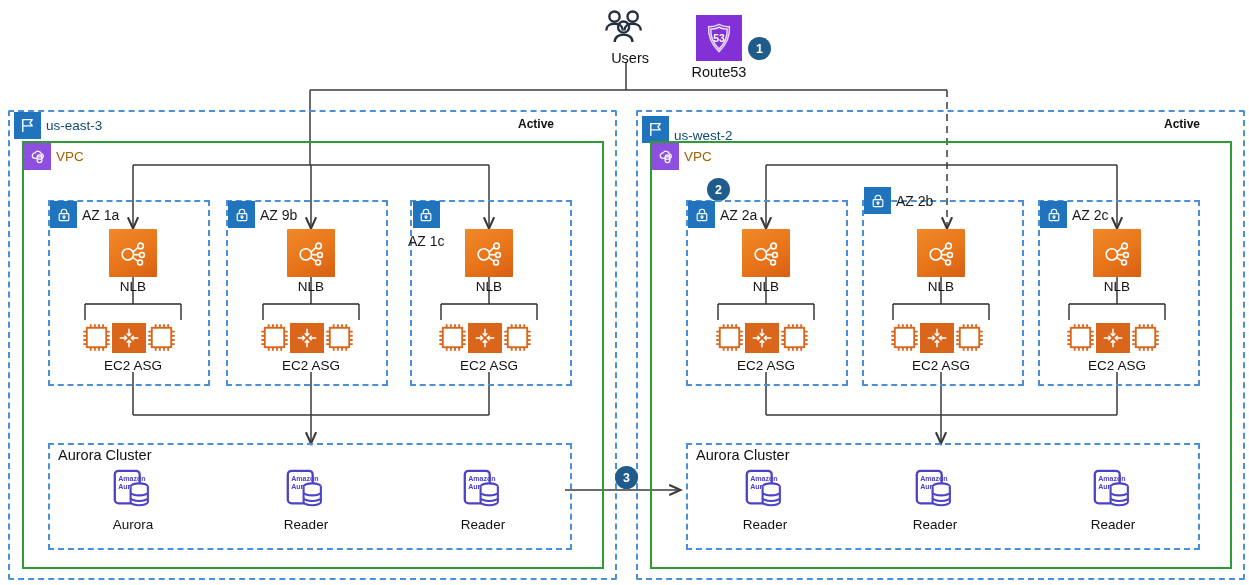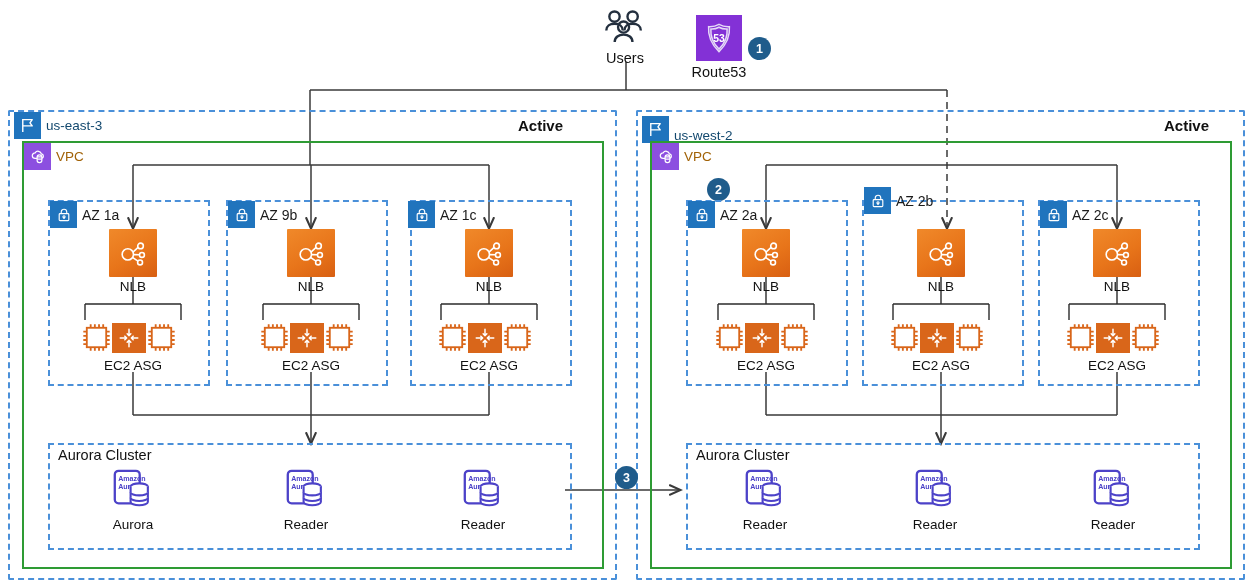--- a/index.html
+++ b/index.html
@@ -14,21 +14,21 @@
 
   
   .tag{position:absolute;display:flex;align-items:center;gap:5px;}
   .tag-sq{width:27px;height:27px;flex:0 0 27px;display:flex;align-items:center;justify-content:center;}
   .tag-sq.region{background:#2074bd;}
   .tag-sq.vpc{background:#8c4fe0;}
   .tag-sq.az{background:#2074bd;}
   .tag-label{font-size:13.5px;color:#12486e;white-space:nowrap;}
   .tag-label.vpc{color:#a16207;}
   .tag-label.az{color:#1b1b1b;font-size:14px;}
-  .state-label{position:absolute;font-size:15px;color:#111;font-weight:bold;}
+  .state-label{position:absolute;font-size:12px;color:#111;font-weight:bold;}
 
   
   .nlb-icon{position:absolute;width:48px;height:48px;border-radius:1px;
     background:linear-gradient(150deg,#f0892a 0%,#e8751a 55%,#d85f12 100%);
     display:flex;align-items:center;justify-content:center;}
   .icon-cap{position:absolute;font-size:13.5px;color:#111;white-space:nowrap;text-align:center;}
 
   .asg-wrap{position:absolute;display:flex;align-items:center;}
   .chip{width:33px;height:33px;position:relative;}
   .asg-core{width:34px;height:30px;background:#d9661a;display:flex;align-items:center;justify-content:center;margin:0 -1px;}
@@ -229,21 +229,21 @@
           <g fill="none" stroke="#d9661a" stroke-width="1.9">
             <rect x="7" y="7" width="20" height="20"></rect>
             <path d="M11 7V3.4M15.3 7V3.4M19.6 7V3.4M23.9 7V3.4M11 27v3.6M15.3 27v3.6M19.6 27v3.6M23.9 27v3.6M7 11H3.4M7 15.3H3.4M7 19.6H3.4M7 23.9H3.4M27 11h3.6M27 15.3h3.6M27 19.6h3.6M27 23.9h3.6"></path>
           </g>
         </svg>
     </div>
   </div>
   <div class="icon-cap" style="left:256px;top:358px;width:110px;">EC2 ASG</div>
 
   <div class="az-box" style="left:410px;top:200px;width:158px;height:182px;"></div>
-  <div class="tag" style="left:408px;top:201px;">
+  <div class="tag" style="left:408px;top:201px;flex-direction:column;">
     <div class="tag-sq az">
       <svg width="16" height="16" viewBox="0 0 18 18">
           <g fill="none" stroke="#fff" stroke-width="1.3">
             <rect x="3.6" y="7.4" width="10.8" height="8" rx="1"></rect>
             <path d="M5.9 7.4V5.6a3.1 3.1 0 0 1 6.2 0v1.8"></path>
             <circle cx="9" cy="11" r="1.2"></circle>
             <path d="M9 12.1v1.5"></path>
           </g>
         </svg>
     </div>
@@ -589,21 +589,21 @@
       <g fill="none" stroke="#232f3e" stroke-width="2.5">
         <circle cx="14" cy="9" r="5.4"></circle>
         <path d="M5.4 23.5c0-4.5 3.9-7 8.6-7s8.6 2.5 8.6 7"></path>
         <circle cx="33" cy="9" r="5.4"></circle>
         <path d="M24.4 23.5c0-4.5 3.9-7 8.6-7s8.6 2.5 8.6 7"></path>
         <circle cx="23.5" cy="20" r="5.8"></circle>
         <path d="M14.2 35.5c0-4.8 4.2-7.6 9.3-7.6s9.3 2.8 9.3 7.6"></path>
       </g>
     </svg>
   </div>
-  <div class="cap-dark" style="left:601px;top:50px;width:48px;text-align:center;">Users</div>
+  <div class="cap-dark" style="left:601px;top:50px;width:48px;text-align:right;">Users</div>
 
   <div class="r53-icon" style="left:696px;top:15px;align-items:center;">
     <svg width="34" height="34" viewBox="0 0 36 36">
       <g fill="none" stroke="#e5d9f7" stroke-width="1.6">
         <path d="M18 3.6c3.4 1.9 7.2 2.6 11 2.4 .6 7.5-1.1 17-11 26.4C8.1 23 6.4 13.5 7 6c3.8 .2 7.6-.5 11-2.4Z"></path>
         <path d="M18 6.6c2.7 1.5 5.7 2.1 8.6 1.9 .5 6.1-.9 13.8-8.6 21.3-7.7-7.5-9.1-15.2-8.6-21.3 2.9 .2 5.9-.4 8.6-1.9Z"></path>
       </g>
       <text x="18" y="22" text-anchor="middle" font-family="Liberation Sans, sans-serif" font-size="11" font-weight="bold" fill="#ffffff">53</text>
     </svg>
   </div>

